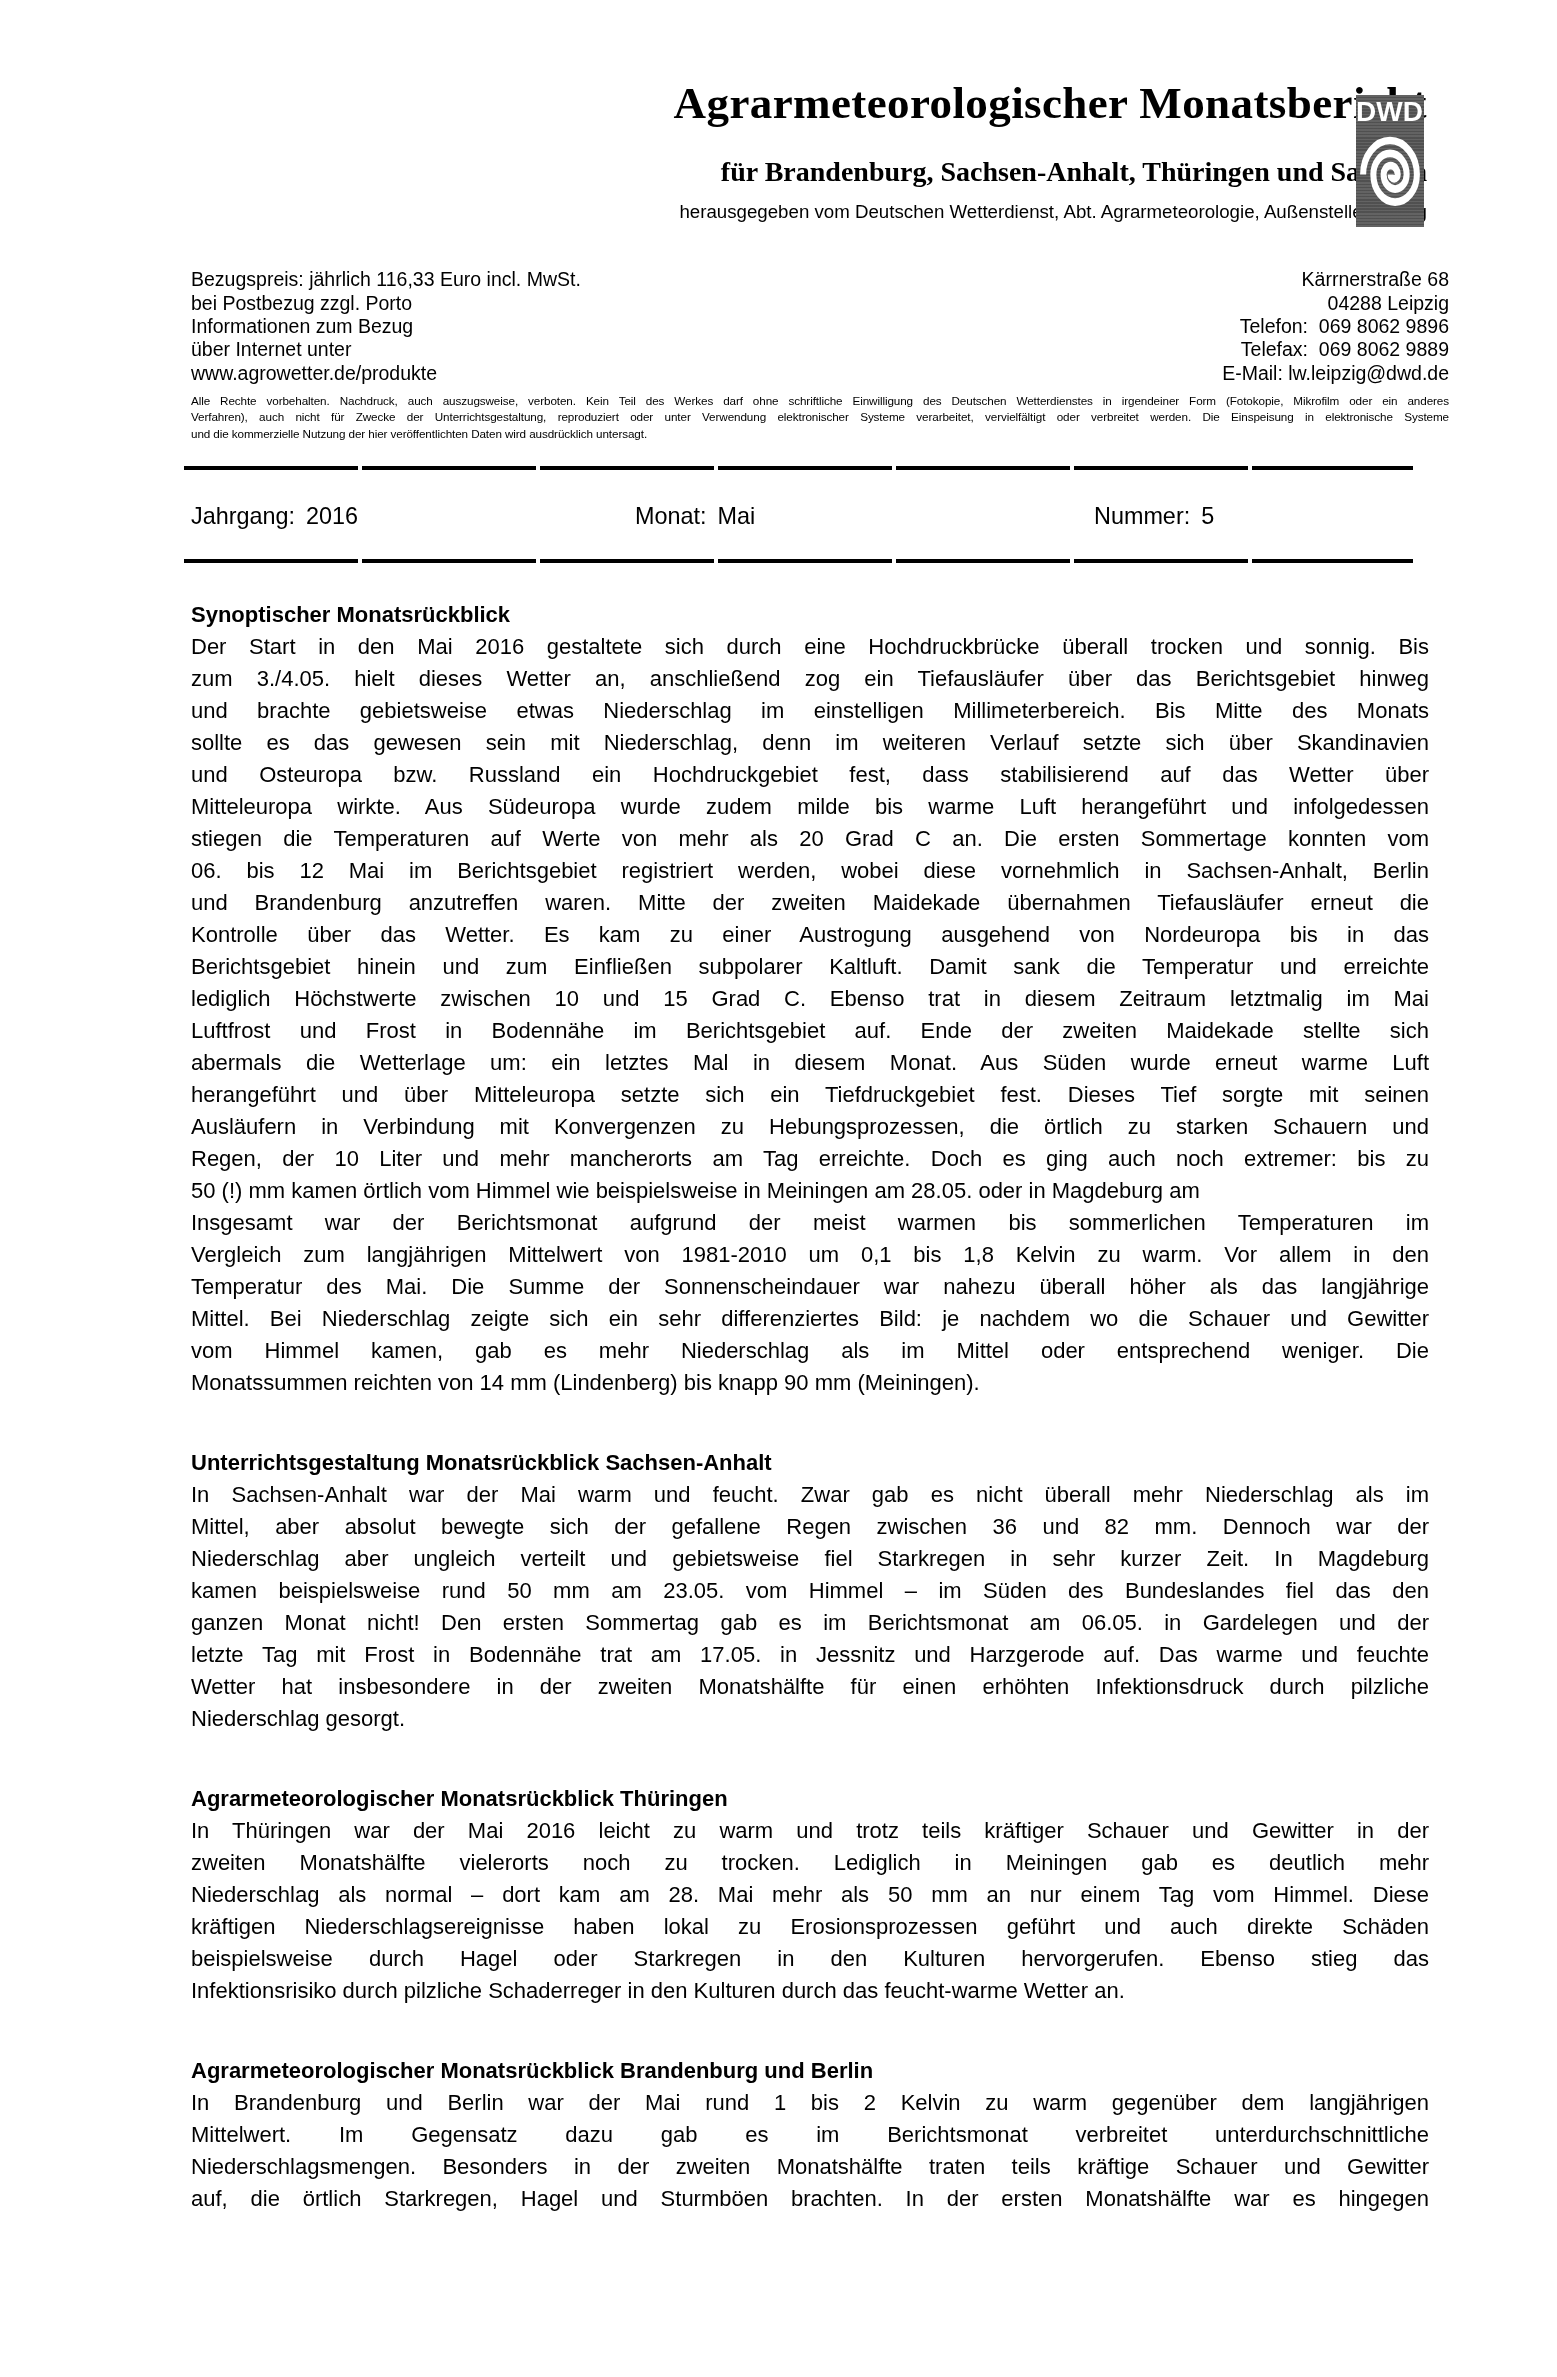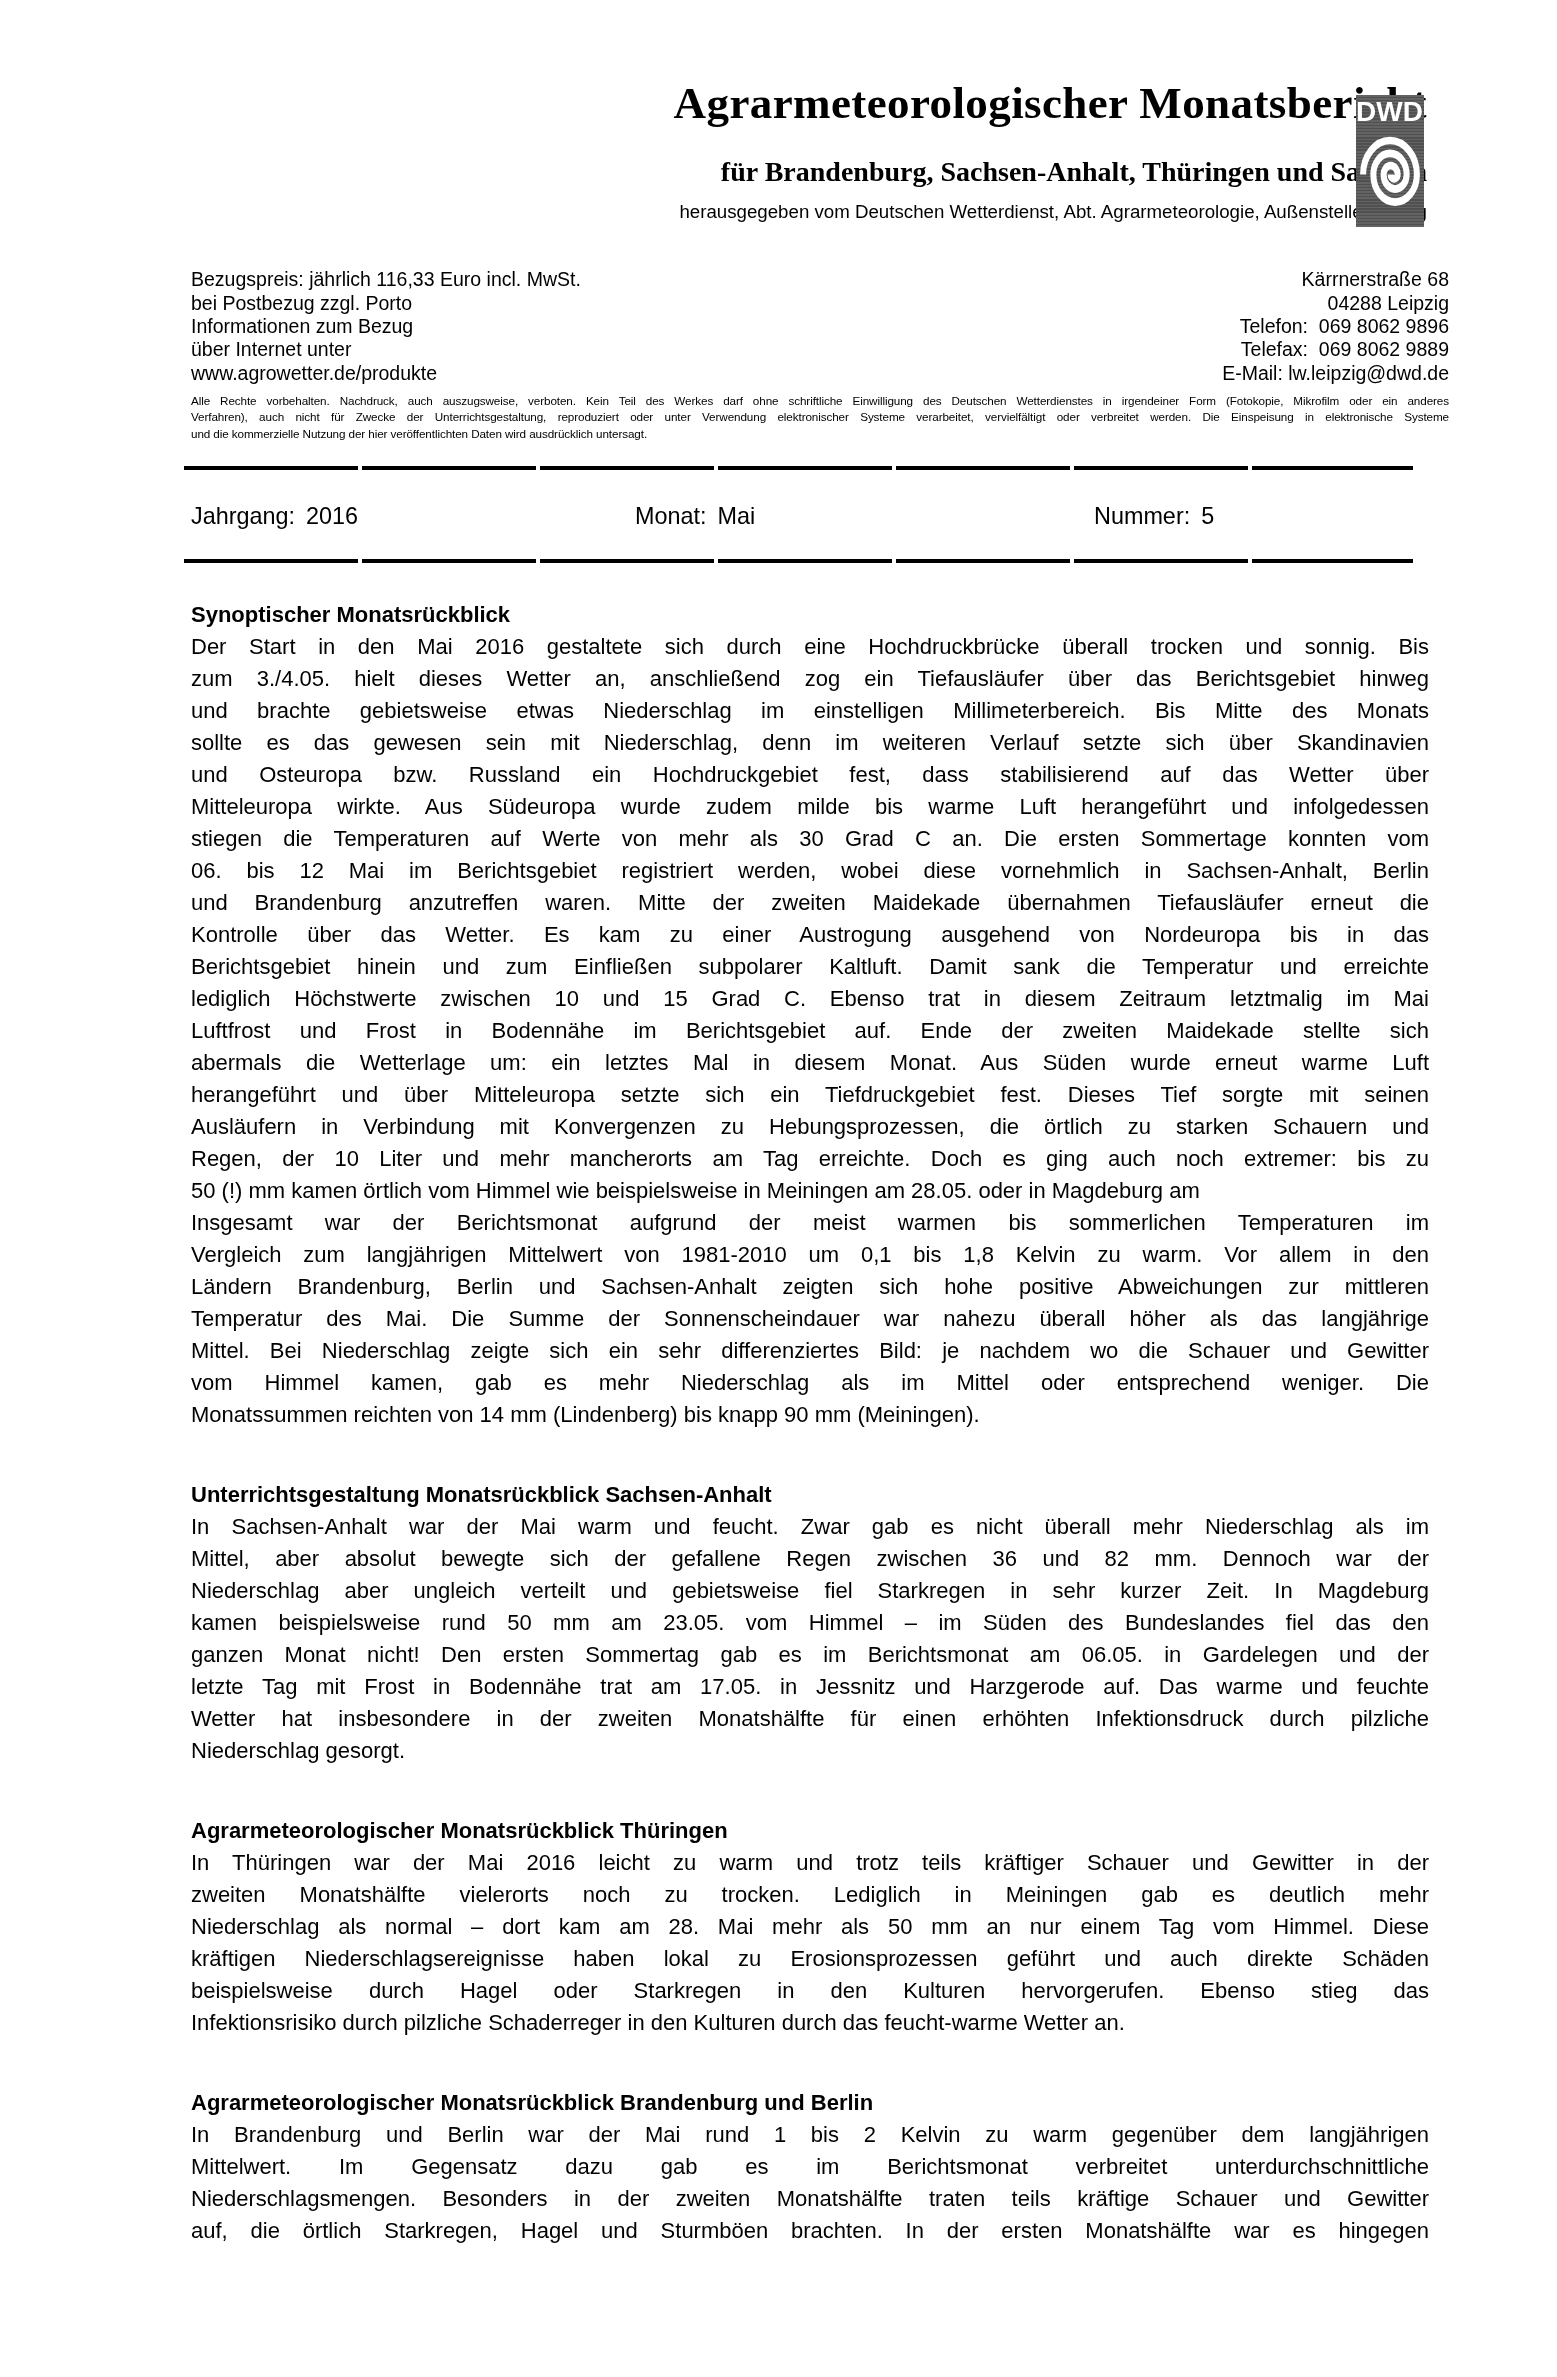--- a/index.html
+++ b/index.html
@@ -117,37 +117,36 @@
 
   <main class="report">
       <h2 class="body-heading">Synoptischer Monatsrückblick</h2>
       <div class="para lastleft">
         <div class="jline">Der Start in den Mai 2016 gestaltete sich durch eine Hochdruckbrücke überall trocken und sonnig. Bis</div>
         <div class="jline">zum 3./4.05. hielt dieses Wetter an, anschließend zog ein Tiefausläufer über das Berichtsgebiet hinweg</div>
         <div class="jline">und brachte gebietsweise etwas Niederschlag im einstelligen Millimeterbereich. Bis Mitte des Monats</div>
         <div class="jline">sollte es das gewesen sein mit Niederschlag, denn im weiteren Verlauf setzte sich über Skandinavien</div>
         <div class="jline">und Osteuropa bzw. Russland ein Hochdruckgebiet fest, dass stabilisierend auf das Wetter über</div>
         <div class="jline">Mitteleuropa wirkte. Aus Südeuropa wurde zudem milde bis warme Luft herangeführt und infolgedessen</div>
-        <div class="jline">stiegen die Temperaturen auf Werte von mehr als 30 Grad C an. Die ersten Sommertage konnten vom</div>
+        <div class="jline">stiegen die Temperaturen auf Werte von mehr als 20 Grad C an. Die ersten Sommertage konnten vom</div>
         <div class="jline">06. bis 12 Mai im Berichtsgebiet registriert werden, wobei diese vornehmlich in Sachsen-Anhalt, Berlin</div>
         <div class="jline">und Brandenburg anzutreffen waren. Mitte der zweiten Maidekade übernahmen Tiefausläufer erneut die</div>
         <div class="jline">Kontrolle über das Wetter. Es kam zu einer Austrogung ausgehend von Nordeuropa bis in das</div>
         <div class="jline">Berichtsgebiet hinein und zum Einfließen subpolarer Kaltluft. Damit sank die Temperatur und erreichte</div>
         <div class="jline">lediglich Höchstwerte zwischen 10 und 15 Grad C. Ebenso trat in diesem Zeitraum letztmalig im Mai</div>
         <div class="jline">Luftfrost und Frost in Bodennähe im Berichtsgebiet auf. Ende der zweiten Maidekade stellte sich</div>
         <div class="jline">abermals die Wetterlage um: ein letztes Mal in diesem Monat. Aus Süden wurde erneut warme Luft</div>
         <div class="jline">herangeführt und über Mitteleuropa setzte sich ein Tiefdruckgebiet fest. Dieses Tief sorgte mit seinen</div>
         <div class="jline">Ausläufern in Verbindung mit Konvergenzen zu Hebungsprozessen, die örtlich zu starken Schauern und</div>
         <div class="jline">Regen, der 10 Liter und mehr mancherorts am Tag erreichte. Doch es ging auch noch extremer: bis zu</div>
         <div class="jline">50 (!) mm kamen örtlich vom Himmel wie beispielsweise in Meiningen am 28.05. oder in Magdeburg am</div>
       </div>
       <div class="para lastleft">
         <div class="jline">Insgesamt war der Berichtsmonat aufgrund der meist warmen bis sommerlichen Temperaturen im</div>
         <div class="jline">Vergleich zum langjährigen Mittelwert von 1981-2010 um 0,1 bis 1,8 Kelvin zu warm. Vor allem in den</div>
-        <div class="jline">Ländern Brandenburg, Berlin und Sachsen-Anhalt zeigten sich hohe positive Abweichungen zur mittleren</div>
         <div class="jline">Temperatur des Mai. Die Summe der Sonnenscheindauer war nahezu überall höher als das langjährige</div>
         <div class="jline">Mittel. Bei Niederschlag zeigte sich ein sehr differenziertes Bild: je nachdem wo die Schauer und Gewitter</div>
         <div class="jline">vom Himmel kamen, gab es mehr Niederschlag als im Mittel oder entsprechend weniger. Die</div>
         <div class="jline">Monatssummen reichten von 14 mm (Lindenberg) bis knapp 90 mm (Meiningen).</div>
       </div>
       <h2 class="body-heading">Unterrichtsgestaltung Monatsrückblick Sachsen-Anhalt</h2>
       <div class="para lastleft">
         <div class="jline">In Sachsen-Anhalt war der Mai warm und feucht. Zwar gab es nicht überall mehr Niederschlag als im</div>
         <div class="jline">Mittel, aber absolut bewegte sich der gefallene Regen zwischen 36 und 82 mm. Dennoch war der</div>
         <div class="jline">Niederschlag aber ungleich verteilt und gebietsweise fiel Starkregen in sehr kurzer Zeit. In Magdeburg</div>

